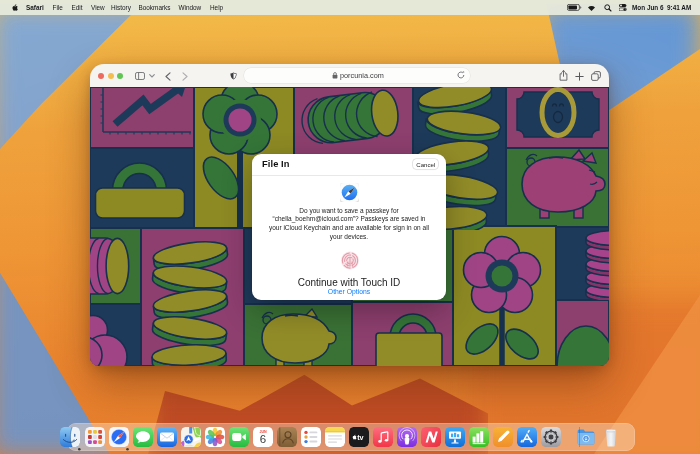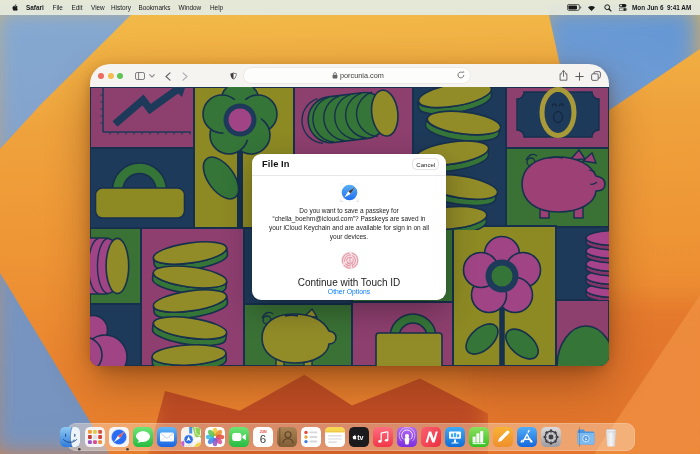--- a/index.html
+++ b/index.html
@@ -16,21 +16,21 @@
        clip-path:polygon(0 2%,92% 100%,0 100%);filter:blur(12px);}
   #wpD{left:148px;top:364px;width:340px;height:90px;background:#b84324;
        clip-path:polygon(0 100%,5% 30%,27% 52%,46% 12%,60% 46%,80% 16%,100% 55%,100% 100%);filter:blur(12px);opacity:.85;}
   #wpE{left:470px;top:300px;width:260px;height:170px;background:#e2742c;filter:blur(14px);opacity:.8;}
   #wpF{left:590px;top:280px;width:120px;height:180px;background:#f09243;clip-path:polygon(100% 0,100% 100%,0 100%);filter:blur(6px);opacity:.75;}
   
   #menubar{left:0;top:0;width:700px;height:15px;background:rgba(228,232,220,.97);
            font-size:6.4px;color:#17181a;}
   #menubar span{position:absolute;top:4px;white-space:nowrap;}
   
-  #win{left:90px;top:64px;width:519px;height:302px;border-radius:20px;background:#f5f4f1;
+  #win{left:90px;top:64px;width:519px;height:302px;border-radius:14px;background:#f5f4f1;
        box-shadow:0 18px 40px rgba(90,40,10,.45),0 4px 12px rgba(90,40,10,.3);}
   #toolbar{left:0;top:0;width:519px;height:23px;}
   #content{left:0;top:23px;width:519px;height:279px;border-radius:0 0 9px 9px;overflow:hidden;}
   
   .tl{position:absolute;top:9.2px;width:6.1px;height:6.1px;border-radius:50%;}
   
   #urlfield{left:154px;top:3.5px;width:226px;height:15px;border-radius:7px;background:#fdfdfc;
             box-shadow:0 0 0 0.5px rgba(0,0,0,.08);font-size:7.3px;color:#3c3c3e;}
   
   #dlg{left:252px;top:154px;width:194px;height:146px;border-radius:9px;background:#fff;

